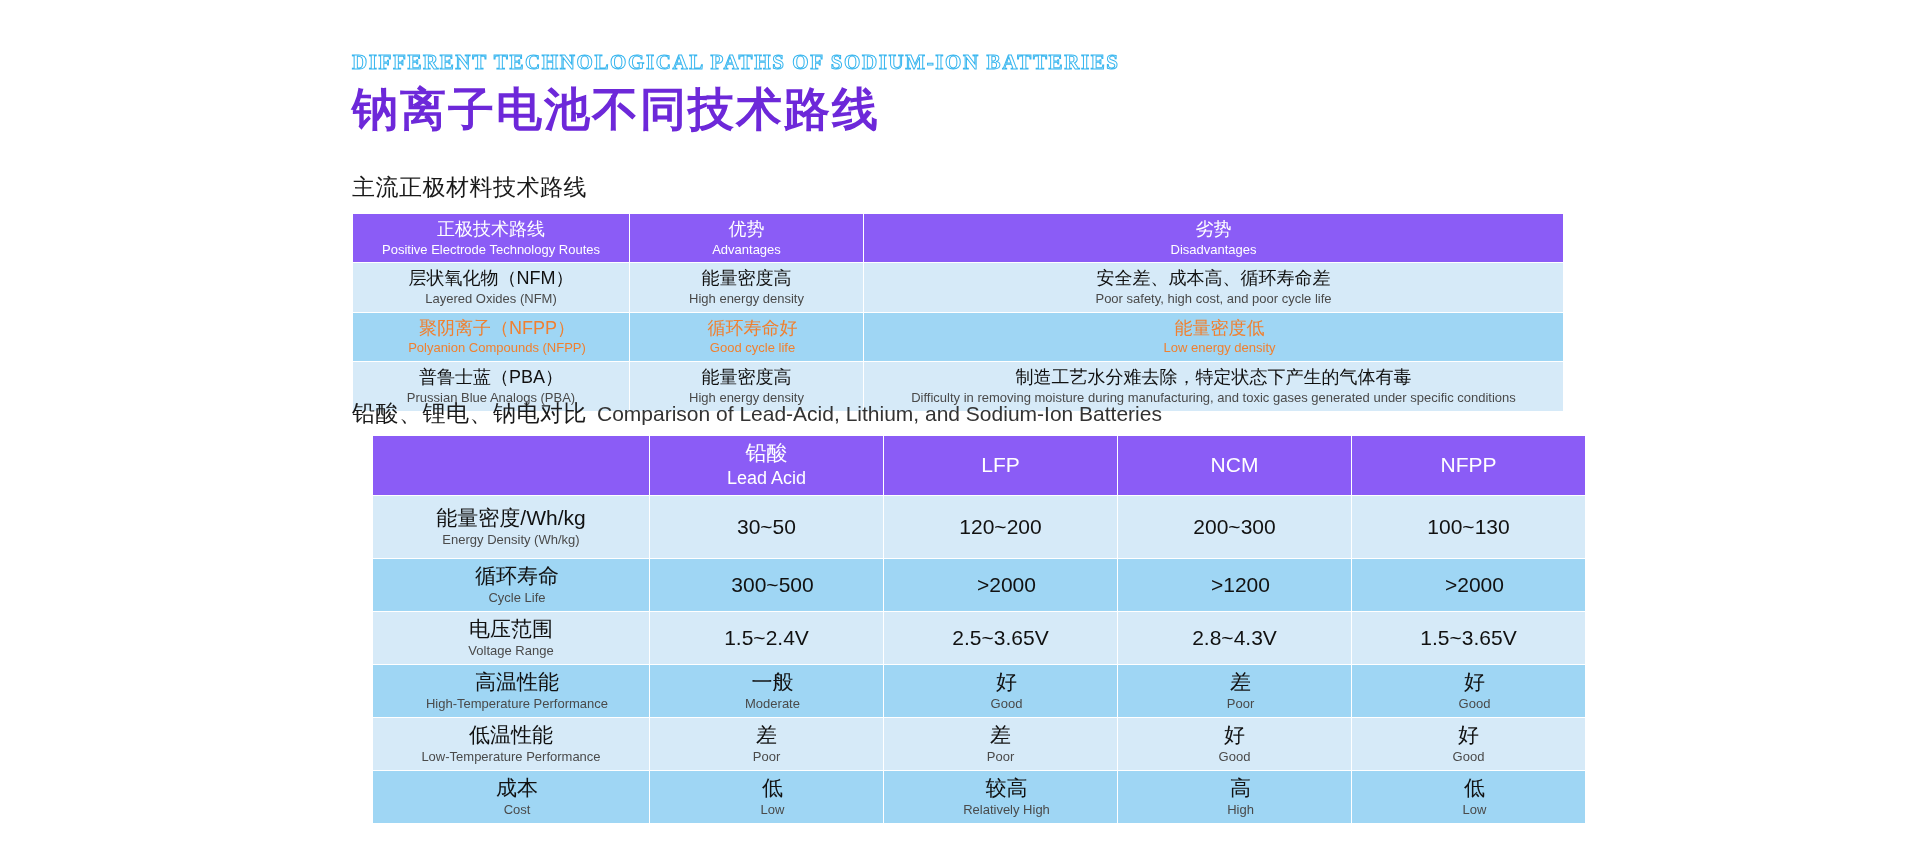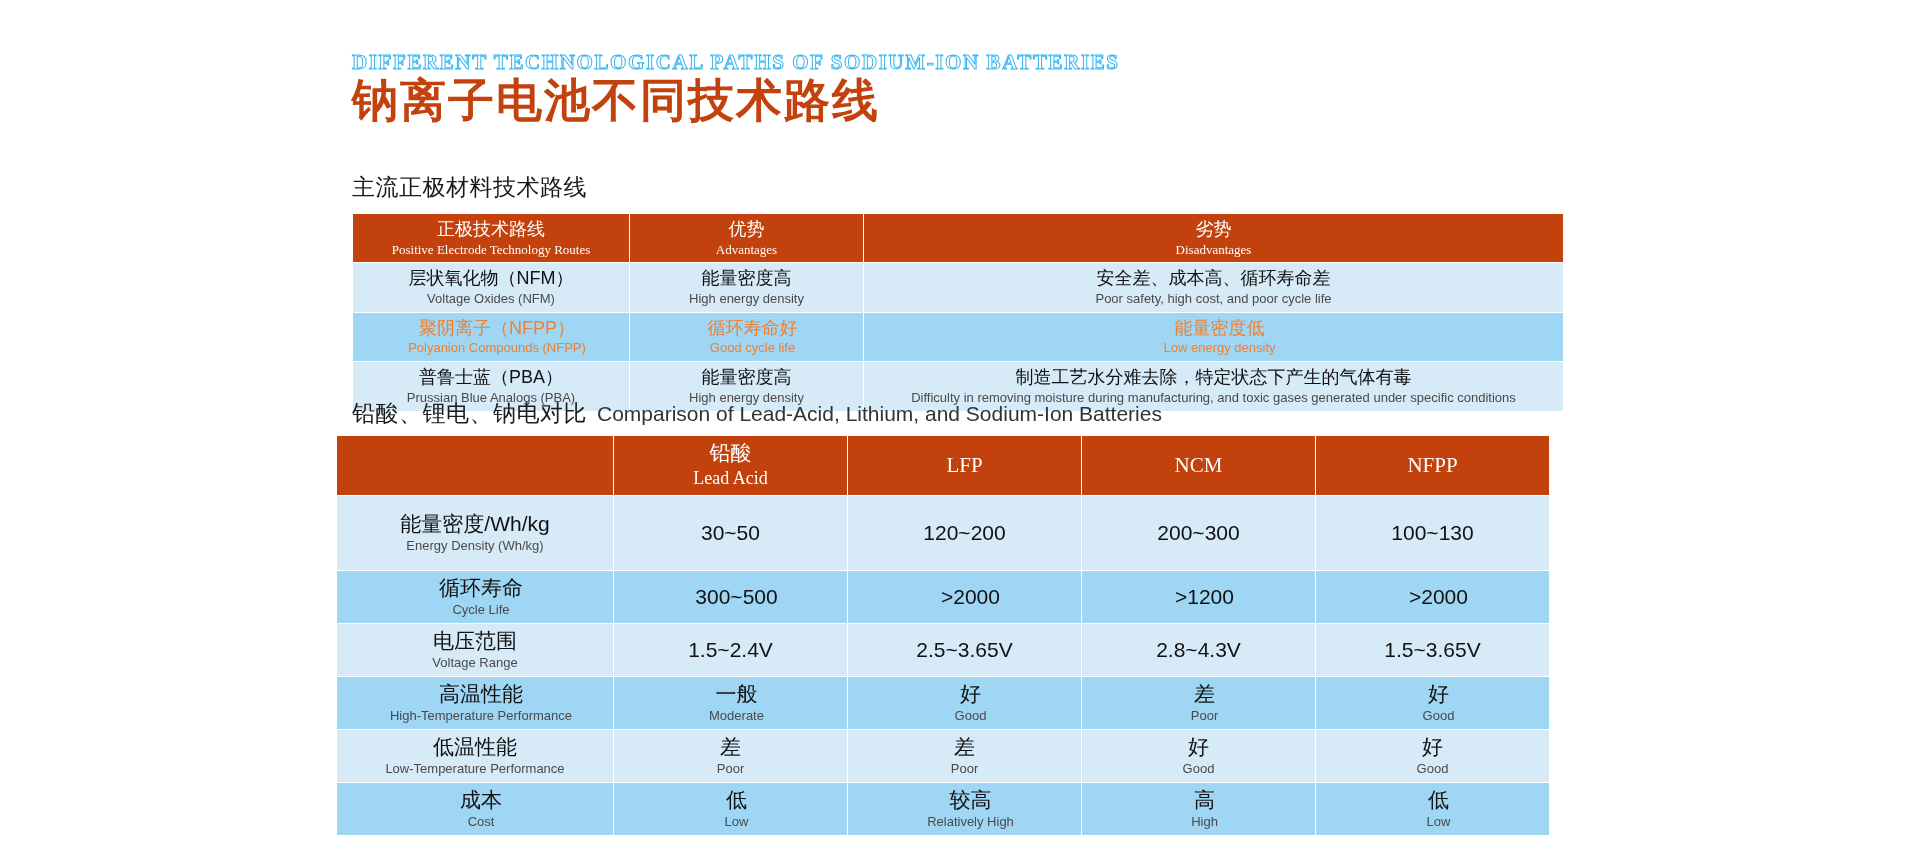--- a/index.html
+++ b/index.html
@@ -17,23 +17,24 @@
     font-size:21px;
     font-weight:700;
     letter-spacing:1.6px;
     color:transparent;
     -webkit-text-stroke:1px #38b6ef;
     text-transform:uppercase;
     line-height:1.2;
     white-space:nowrap;
   }
   .main-title{
+    margin-top:9px;
     font-size:46px;
     font-weight:700;
-    color:#c2410c;
+    color:#6d28d9;
     letter-spacing:2px;
     line-height:1.15;
     white-space:nowrap;
   }
 
   
   .section-head{
     position:absolute;
     display:flex;
     align-items:baseline;
@@ -61,42 +62,42 @@
     padding:0;
     vertical-align:middle;
     text-align:center;
     font-weight:400;
   }
   .cellwrap{display:block;padding:4px 8px;}
   .cn1{display:block;font-size:18px;line-height:1.25;color:#111;}
   .en1{display:block;font-size:13px;line-height:1.3;color:#4a4a4a;margin-top:1px;}
   thead th .cn1{color:#ffffff;font-size:18px;}
   thead th .en1{color:#ffffff;font-size:13px;}
-  thead th{background:#c2410c;font-family:Liberation Serif, serif;}
+  thead th{background:#8b5cf6;}
 
   .rowA td{background:#D6EAF8;margin-top:34px;}
   .rowB td{background:#9FD6F4;padding-left:12px;}
   .hl .cn1,.hl .en1{color:#F08030;}
 
   
   #table1{left:352px;top:213px;width:1208px;}
   #table1 thead th{height:48px;}
   #table1 tbody td{height:45px;}
 
   
-  #table2{left:336px;top:435px;width:1208px;}
+  #table2{left:372px;top:435px;width:1208px;}
   #table2 thead th{height:50px;}
   #table2 tbody td{height:null;}
   #table2 tbody tr td{height:48px;}
   #table2 .cn1{font-size:21px;}
   #table2 .en1{font-size:13px;}
   #table2 thead th .cn1{font-size:21px;}
   #table2 thead th .en1{font-size:18px;}
   #table2 .big{font-size:21px;color:#111;line-height:1.3;display:block;}
-  #table2 .tall td{height:74px;}
+  #table2 .tall td{height:62px;}
 </style>
 </head>
 <body>
 
 <div class="page">
 
   <div class="header">
     <div class="eyebrow">DIFFERENT TECHNOLOGICAL PATHS OF SODIUM-ION BATTERIES</div>
     <div class="main-title">钠离子电池不同技术路线</div>
   </div>
@@ -131,21 +132,21 @@
           <span class="en1">Disadvantages</span>
         </span>
           </th>
       </tr>
     </thead>
     <tbody>
       <tr class="rowA">
         <td>
             <span class="cellwrap">
           <span class="cn1">层状氧化物（NFM）</span>
-          <span class="en1">Voltage Oxides (NFM)</span>
+          <span class="en1">Layered Oxides (NFM)</span>
         </span>
           </td>
         <td>
             <span class="cellwrap">
           <span class="cn1">能量密度高</span>
           <span class="en1">High energy density</span>
         </span>
           </td>
         <td>
             <span class="cellwrap">

